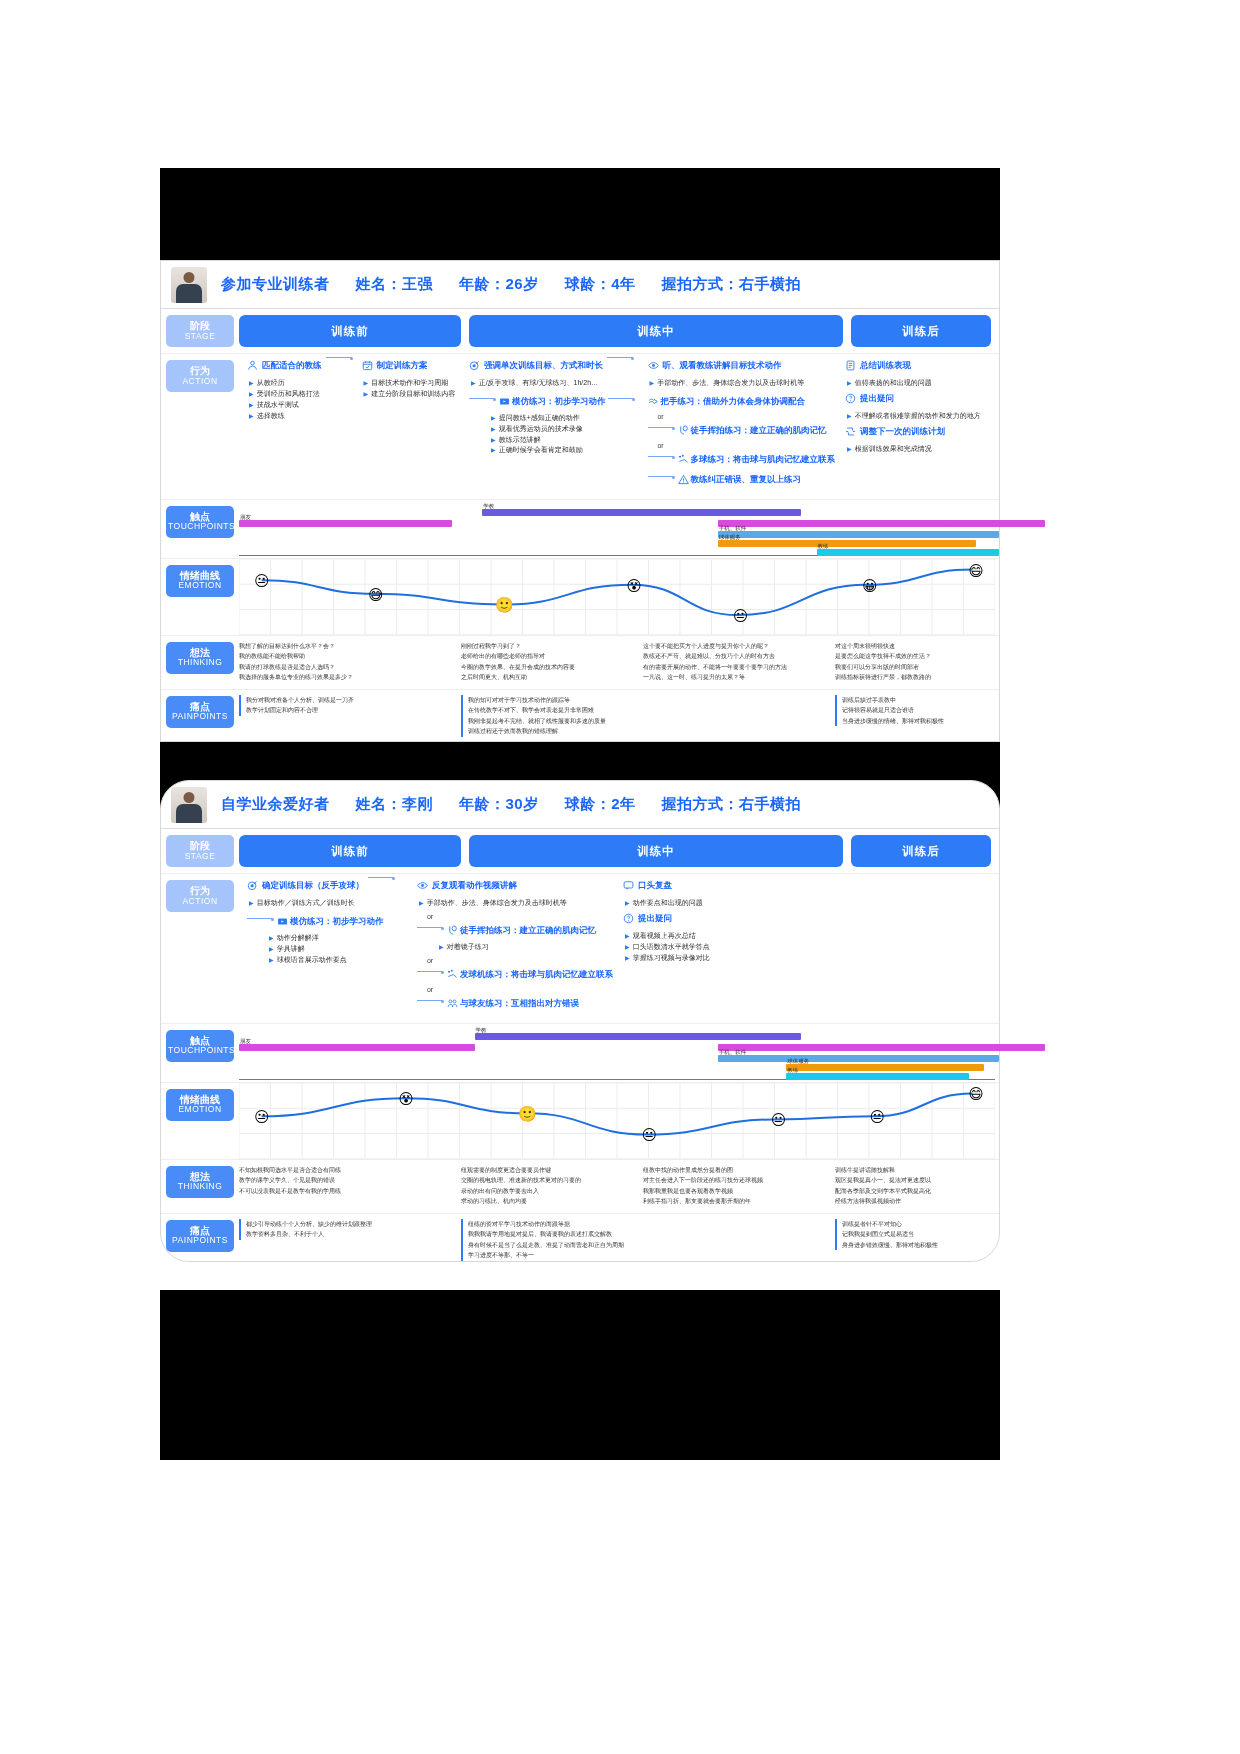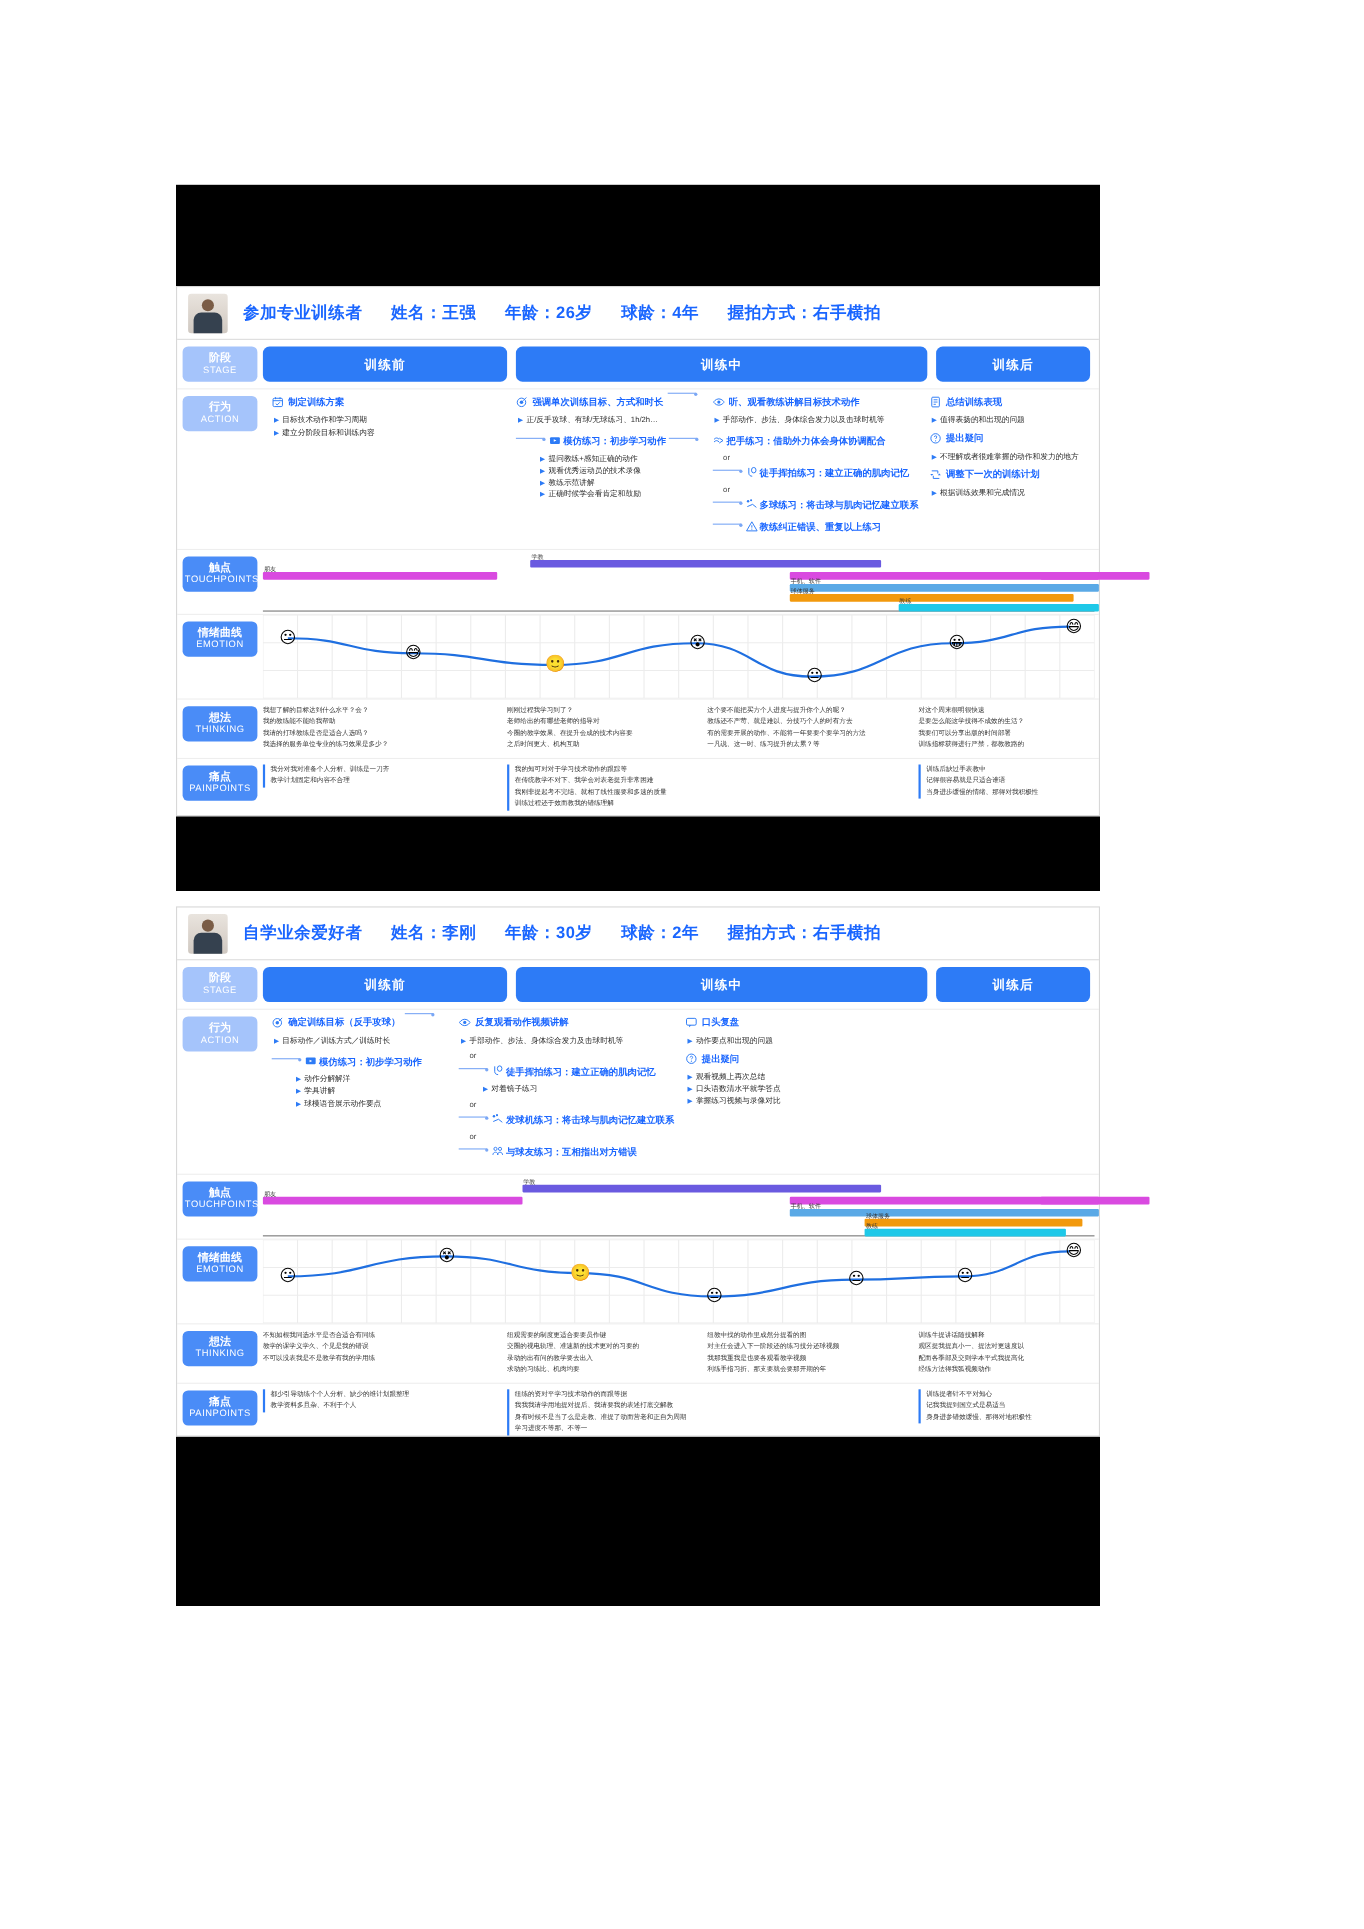--- a/index.html
+++ b/index.html
@@ -15,21 +15,21 @@
   .band { position: absolute; left: 160px; width: 840px; background: #000; }
   .band-top    { top: 168px;  height: 92px; }
   .band-mid    { top: 742px;  height: 68px; }
   .band-bottom { top: 1290px; height: 170px; }
 
   .panel {
     position: absolute; left: 160px; width: 840px;
     background: #fff; border: 1px solid #d8d8d8;
   }
   .panel-1 { top: 260px; height: 482px; }
-  .panel-2 { top: 824px; height: 482px; }
+  .panel-2 { top: 780px; height: 482px; border-radius: 29px; }
 
   
   .persona {
     display: flex; align-items: center; height: 48px;
     border-bottom: 1px solid #dcdcdc; padding-left: 10px; gap: 14px;
   }
   .avatar {
     width: 36px; height: 36px; border-radius: 3px; flex: 0 0 36px;
     background: linear-gradient(#e9e4de 0%, #ded7d0 45%, #cfc8c1 100%);
     position: relative; overflow: hidden;
@@ -186,20 +186,38 @@
       <div class="rowlabel">
         <div class="tag light">
           <span class="cn">行为</span>
           <span class="en">ACTION</span>
         </div>
       </div>
       <div class="rowbody">
         <div class="actions">
 
           <div class="acol c1">
+            <div class="asub">
+              <div class="ahead">
+                <span class="ico">
+                  <svg width="11" height="11" viewBox="0 0 16 16">
+                      <circle cx="8" cy="4.5" r="2.6" fill="none" stroke="#2d7bf6" stroke-width="1.3"></circle>
+                      <path d="M2.5 14c0-3 2.6-5 5.5-5s5.5 2 5.5 5" fill="none" stroke="#2d7bf6" stroke-width="1.3"></path>
+                    </svg>
+                </span>
+                <span>匹配适合的教练</span>
+                <span class="arrow-h"></span>
+              </div>
+              <div class="bullets">
+                <div class="bul">从教经历</div>
+                <div class="bul">受训经历和风格打法</div>
+                <div class="bul">技战水平测试</div>
+                <div class="bul">选择教练</div>
+              </div>
+            </div>
             <div class="asub">
               <div class="ahead">
                 <span class="ico">
                   <svg width="11" height="11" viewBox="0 0 16 16">
                       <rect x="1.8" y="3" width="12.4" height="11" rx="1.6" fill="none" stroke="#2d7bf6" stroke-width="1.3"></rect>
                       <path d="M1.8 6.2h12.4M5 1.6v2.6M11 1.6v2.6" stroke="#2d7bf6" stroke-width="1.3"></path>
                       <path d="M5.3 10l1.9 1.9L10.8 8.3" fill="none" stroke="#2d7bf6" stroke-width="1.3"></path>
                     </svg>
                 </span>
                 <span>制定训练方案</span>

